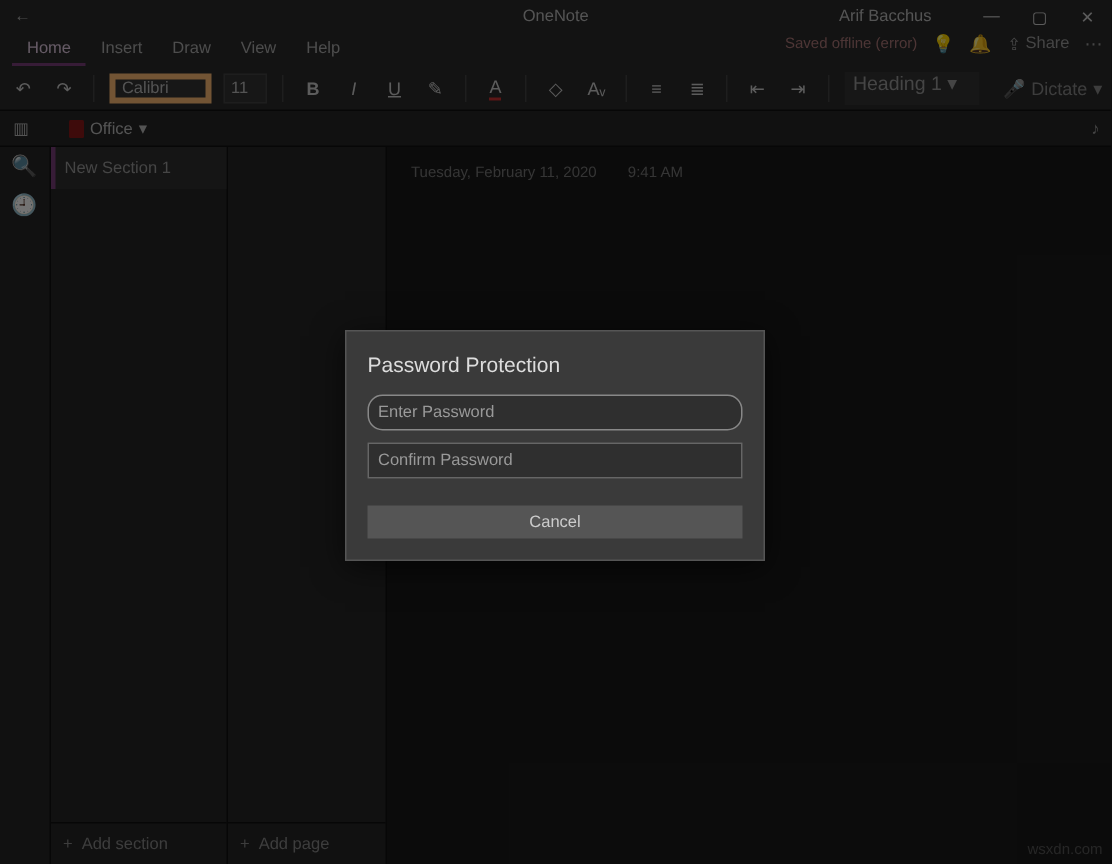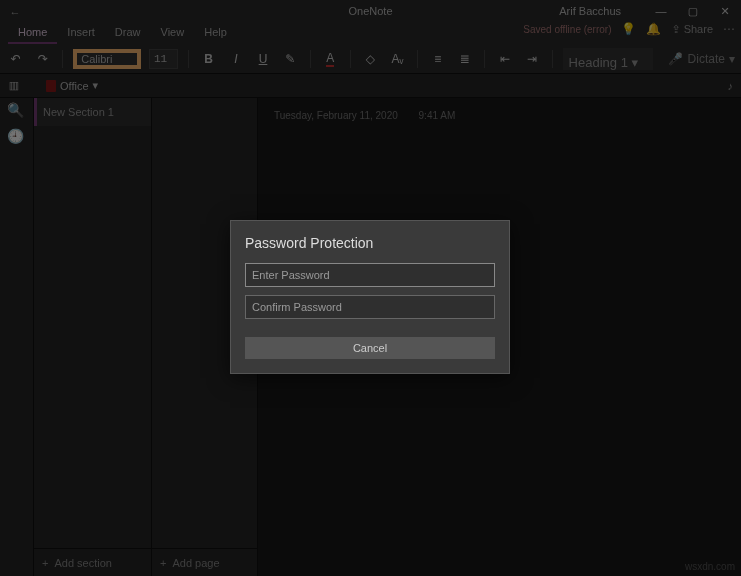--- a/index.html
+++ b/index.html
@@ -21,23 +21,23 @@
   .tab.active { color: #e0c8e0; border-bottom: 2px solid #7b3f7b; }
   .tabs-right { position: absolute; right: 6px; display: flex; align-items: center; gap: 10px; color: #999; }
   .tabs-right .status { color: #aa7777; font-size: 10px; }
   .tabs-right .icon { font-size: 12px; }
   .share { display: flex; align-items: center; gap: 3px; }
 
   
   .ribbon { height: 30px; background: #2b2b2b; border-bottom: 1px solid #111; display: flex; align-items: center; padding: 0 6px; gap: 8px; font-size: 11px; color: #aaa; }
   .rbtn { width: 20px; height: 20px; display: flex; align-items: center; justify-content: center; color: #ccc; font-size: 12px; }
   .font-name { background: #333; border: 4px solid #fdba74; width: 70px; height: 20px; font-size: 11px; color: #bbb; display: flex; align-items: center; padding: 0 4px; }
-  .font-size { background: #333; border: 1px solid #444; width: 30px; height: 20px; font-size: 11px; color: #bbb; display: flex; align-items: center; padding: 0 4px; font-family: Liberation Mono, monospace; }
+  .font-size { background: #333; border: 1px solid #444; width: 30px; height: 20px; font-size: 11px; color: #bbb; display: flex; align-items: center; padding: 0 4px; }
   .sep { width: 1px; height: 18px; background: #444; margin: 0 2px; }
-  .heading-sel { background: #333; height: 22px; padding: 0 6px; display: flex; align-items: flex-end; font-size: 13px; color: #999; min-width: 90px; }
+  .heading-sel { background: #333; height: 22px; padding: 0 6px; display: flex; align-items: flex-start; font-size: 13px; color: #999; min-width: 90px; }
   .dictate { display: flex; align-items: center; gap: 4px; font-size: 12px; color: #888; }
   .dictate .mic { color: #4a90d9; }
   .flex-spacer { flex: 1; }
 
   
   .notebook-bar { height: 24px; background: #262626; border-bottom: 1px solid #111; display: flex; align-items: center; padding: 0 6px; gap: 8px; font-size: 11px; color: #bbb; position: relative; }
   .nb-icon { width: 16px; height: 16px; display: flex; align-items: center; justify-content: center; }
   .nb-name { display: flex; align-items: center; gap: 4px; padding-left: 16px; }
   .nb-badge { width: 10px; height: 12px; background: #8b1a1a; border-radius: 1px; }
   .search-btn { position: absolute; right: 8px; color: #999; font-size: 11px; }
@@ -52,21 +52,21 @@
   .add-btn { height: 28px; display: flex; align-items: center; padding-left: 8px; font-size: 11px; color: #888; gap: 6px; border-top: 1px solid #111; margin-top: auto; }
   .canvas { flex: 1; background: #1a1a1a; padding: 12px 16px; }
   .date-line { font-size: 10px; color: #777; }
   .date-line span + span { margin-left: 18px; }
 
   
   .dialog-wrap { position: absolute; z-index: 20; left: 230px; top: 220px; width: 280px; background: #3a3a3a; border: 1px solid #555; box-shadow: 0 4px 20px rgba(0,0,0,0.6); padding: 14px; }
   .dialog-title { font-size: 14px; color: #ddd; margin-bottom: 12px; font-weight: 400; }
   .dlg-input { width: 100%; height: 24px; background: #2f2f2f; border: 1px solid #666; color: #bbb; font-size: 11px; padding: 0 6px; margin-bottom: 8px; }
   .dlg-input::placeholder { color: #999; }
-  .dlg-input.focus { border-color: #888; }
+  .dlg-input.focus { border-color: #888; border-radius: 10px; }
   .dlg-buttons { display: flex; gap: 8px; margin-top: 10px; }
   .dlg-btn { flex: 1; height: 22px; background: #454545; color: #ccc; font-size: 11px; border: none; display: flex; align-items: center; justify-content: center; cursor: pointer; }
   .dlg-btn.cancel { background: #555; }
 
   .watermark { position: absolute; bottom: 4px; right: 6px; font-size: 10px; color: #555; z-index: 5; }
 </style>
 </head>
 <body>
 
 <div class="app">

